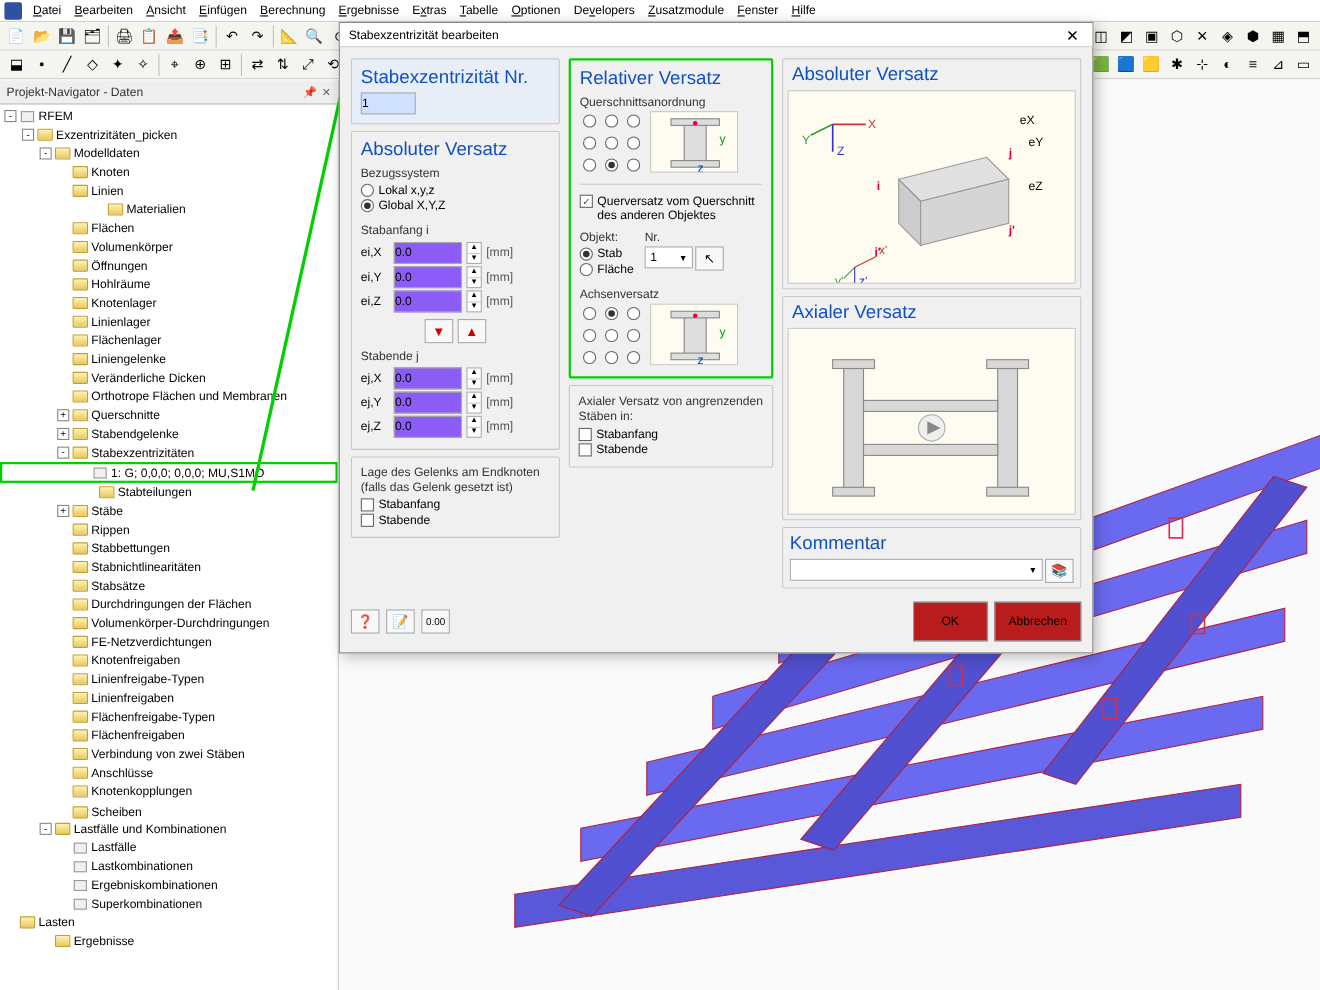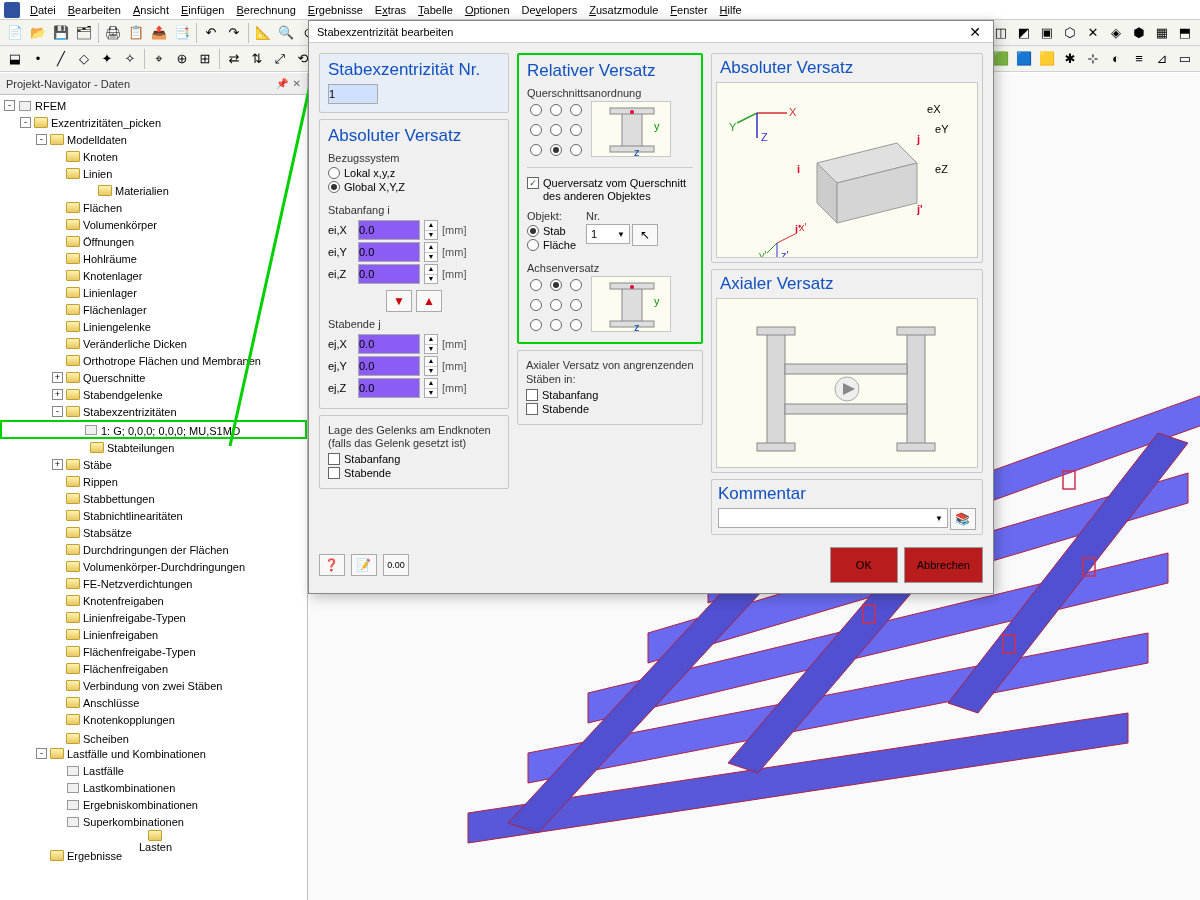--- a/index.html
+++ b/index.html
@@ -466,21 +466,21 @@
         </span>
         <span>Ergebniskombinationen</span>
       </div>
       <div class="tree-node " style="padding-left: 52px;">
         <span class="twisty-none"></span>
         <span class="icon">
           <span class="leaf-ico"></span>
         </span>
         <span>Superkombinationen</span>
       </div>
-      <div class="tree-node " style=" flex-direction: column;">
+      <div class="tree-node " style="">
         <span class="twisty-none"></span>
         <span class="icon">
           <span class="folder-ico"></span>
         </span>
         <span>Lasten</span>
       </div>
       <div class="tree-node " style="padding-left: 36px;">
         <span class="twisty-none"></span>
         <span class="icon">
           <span class="folder-ico"></span>

